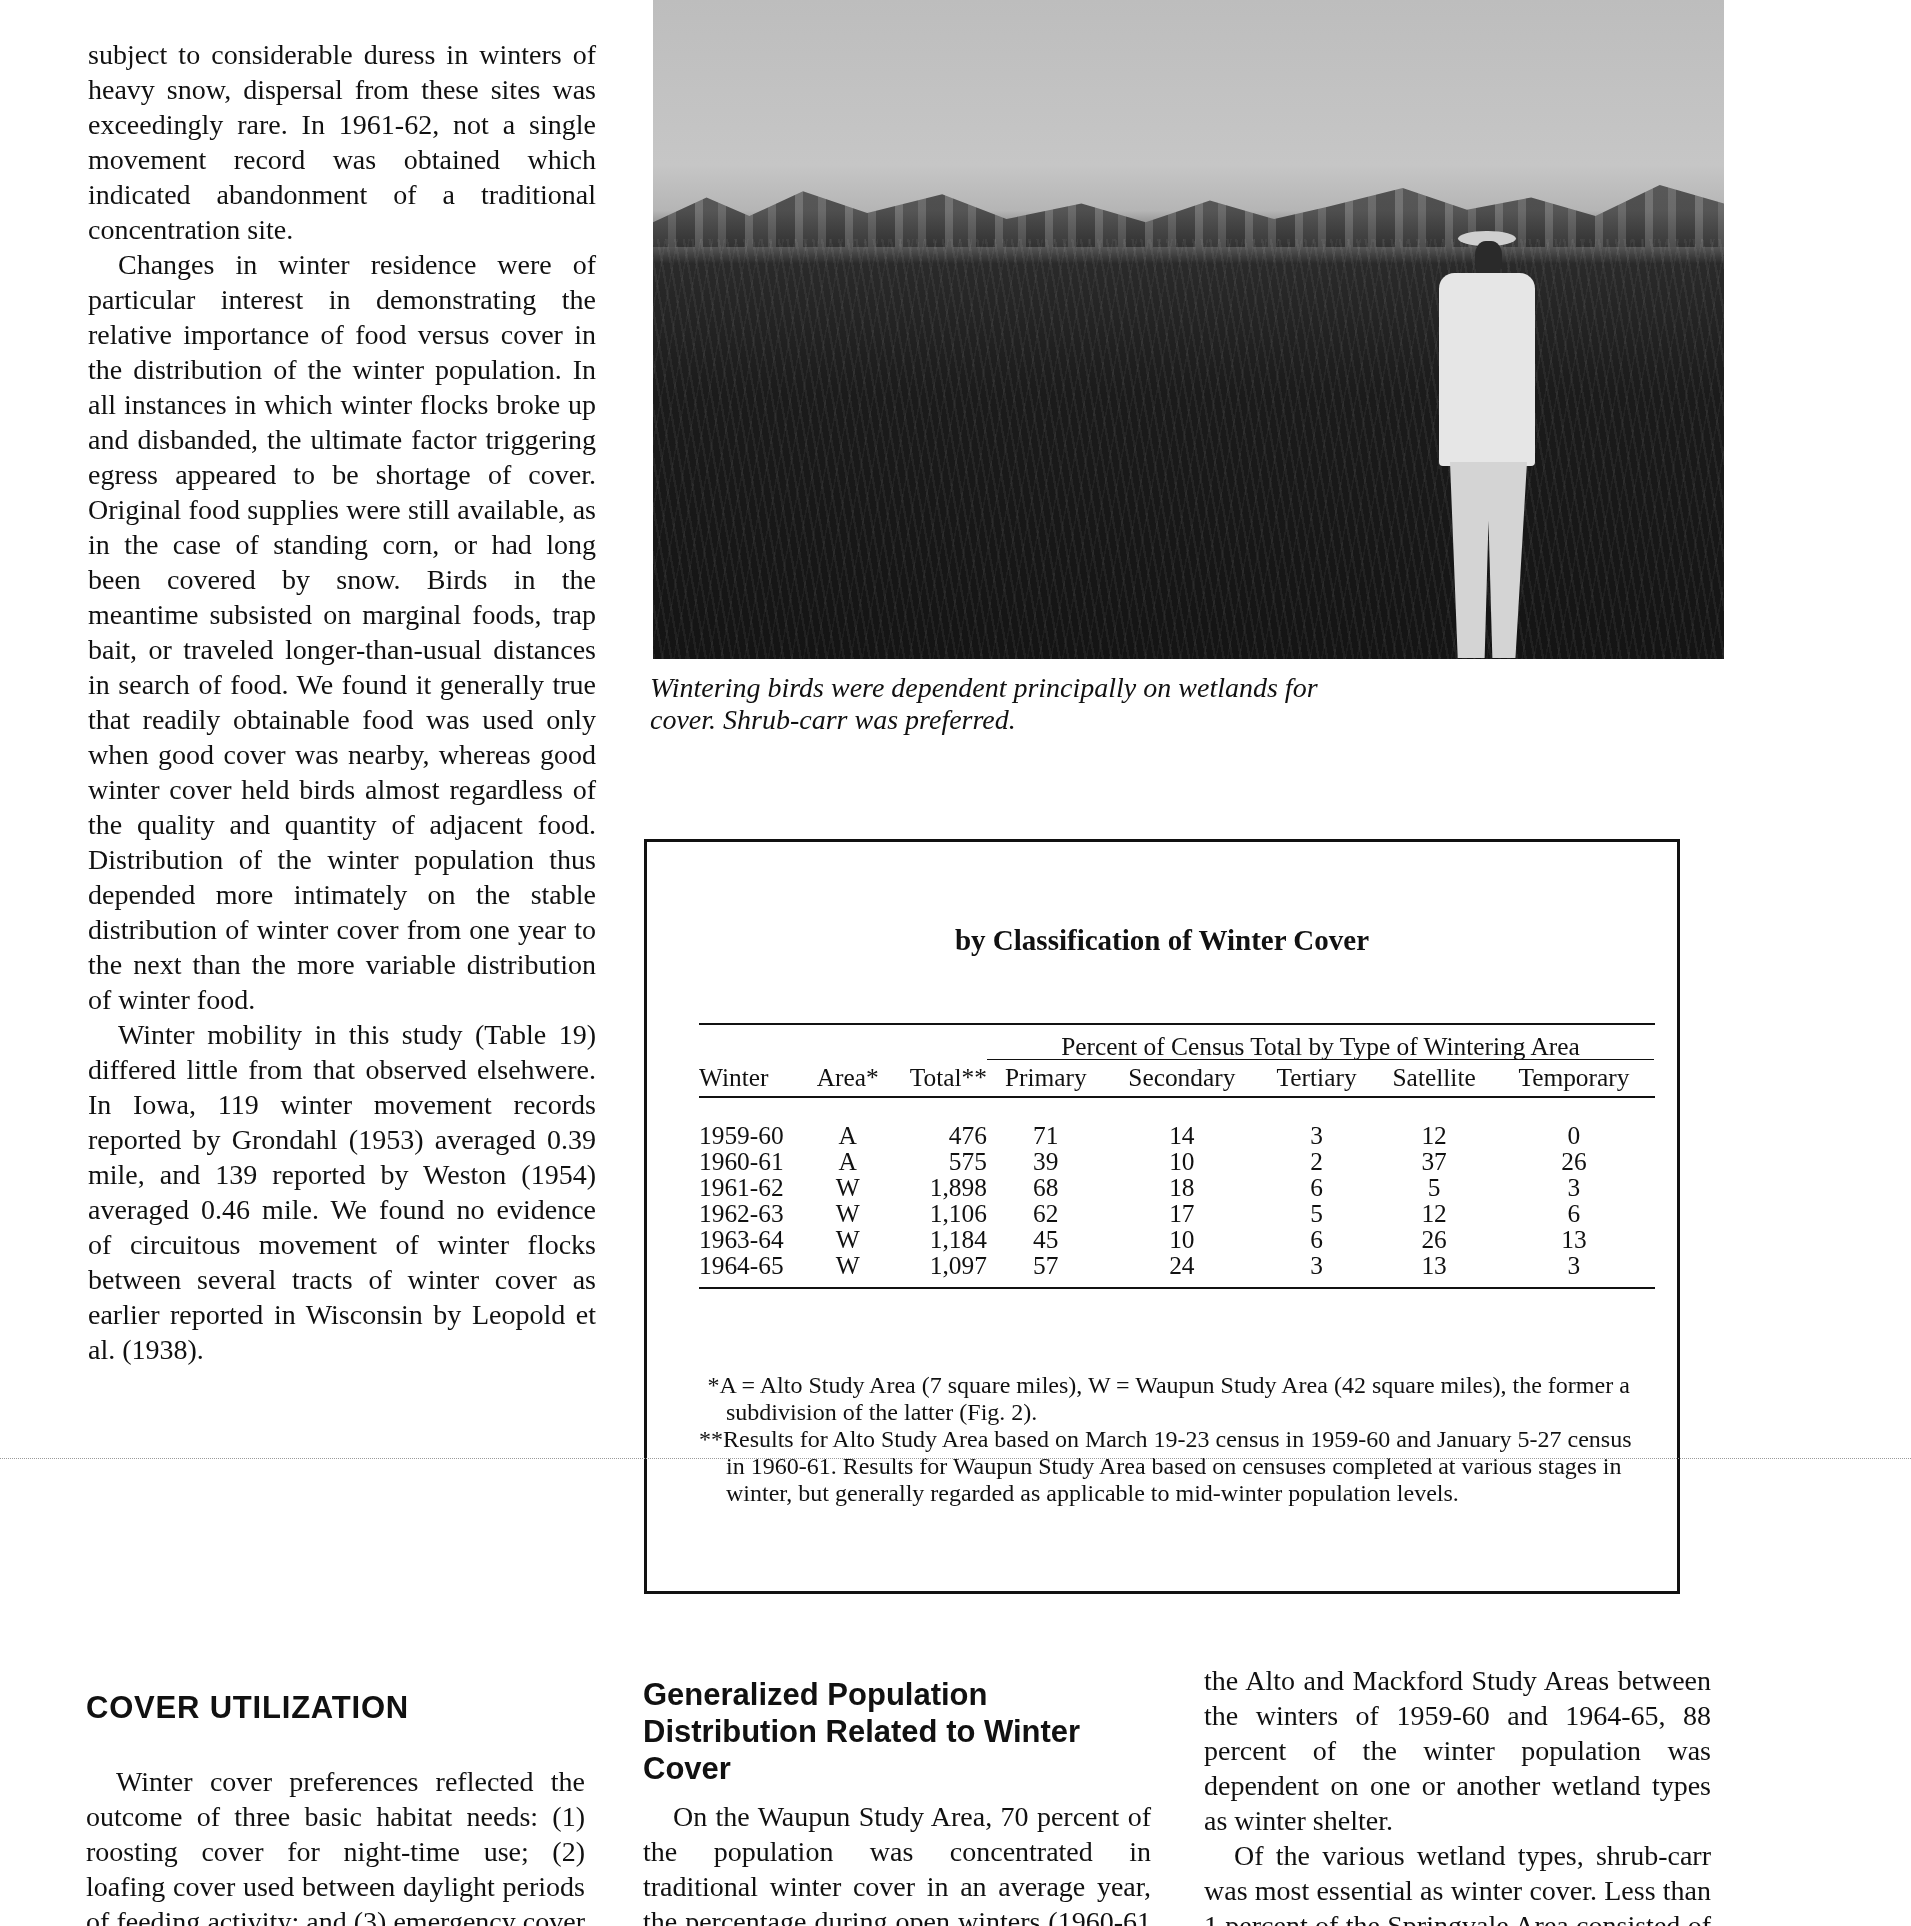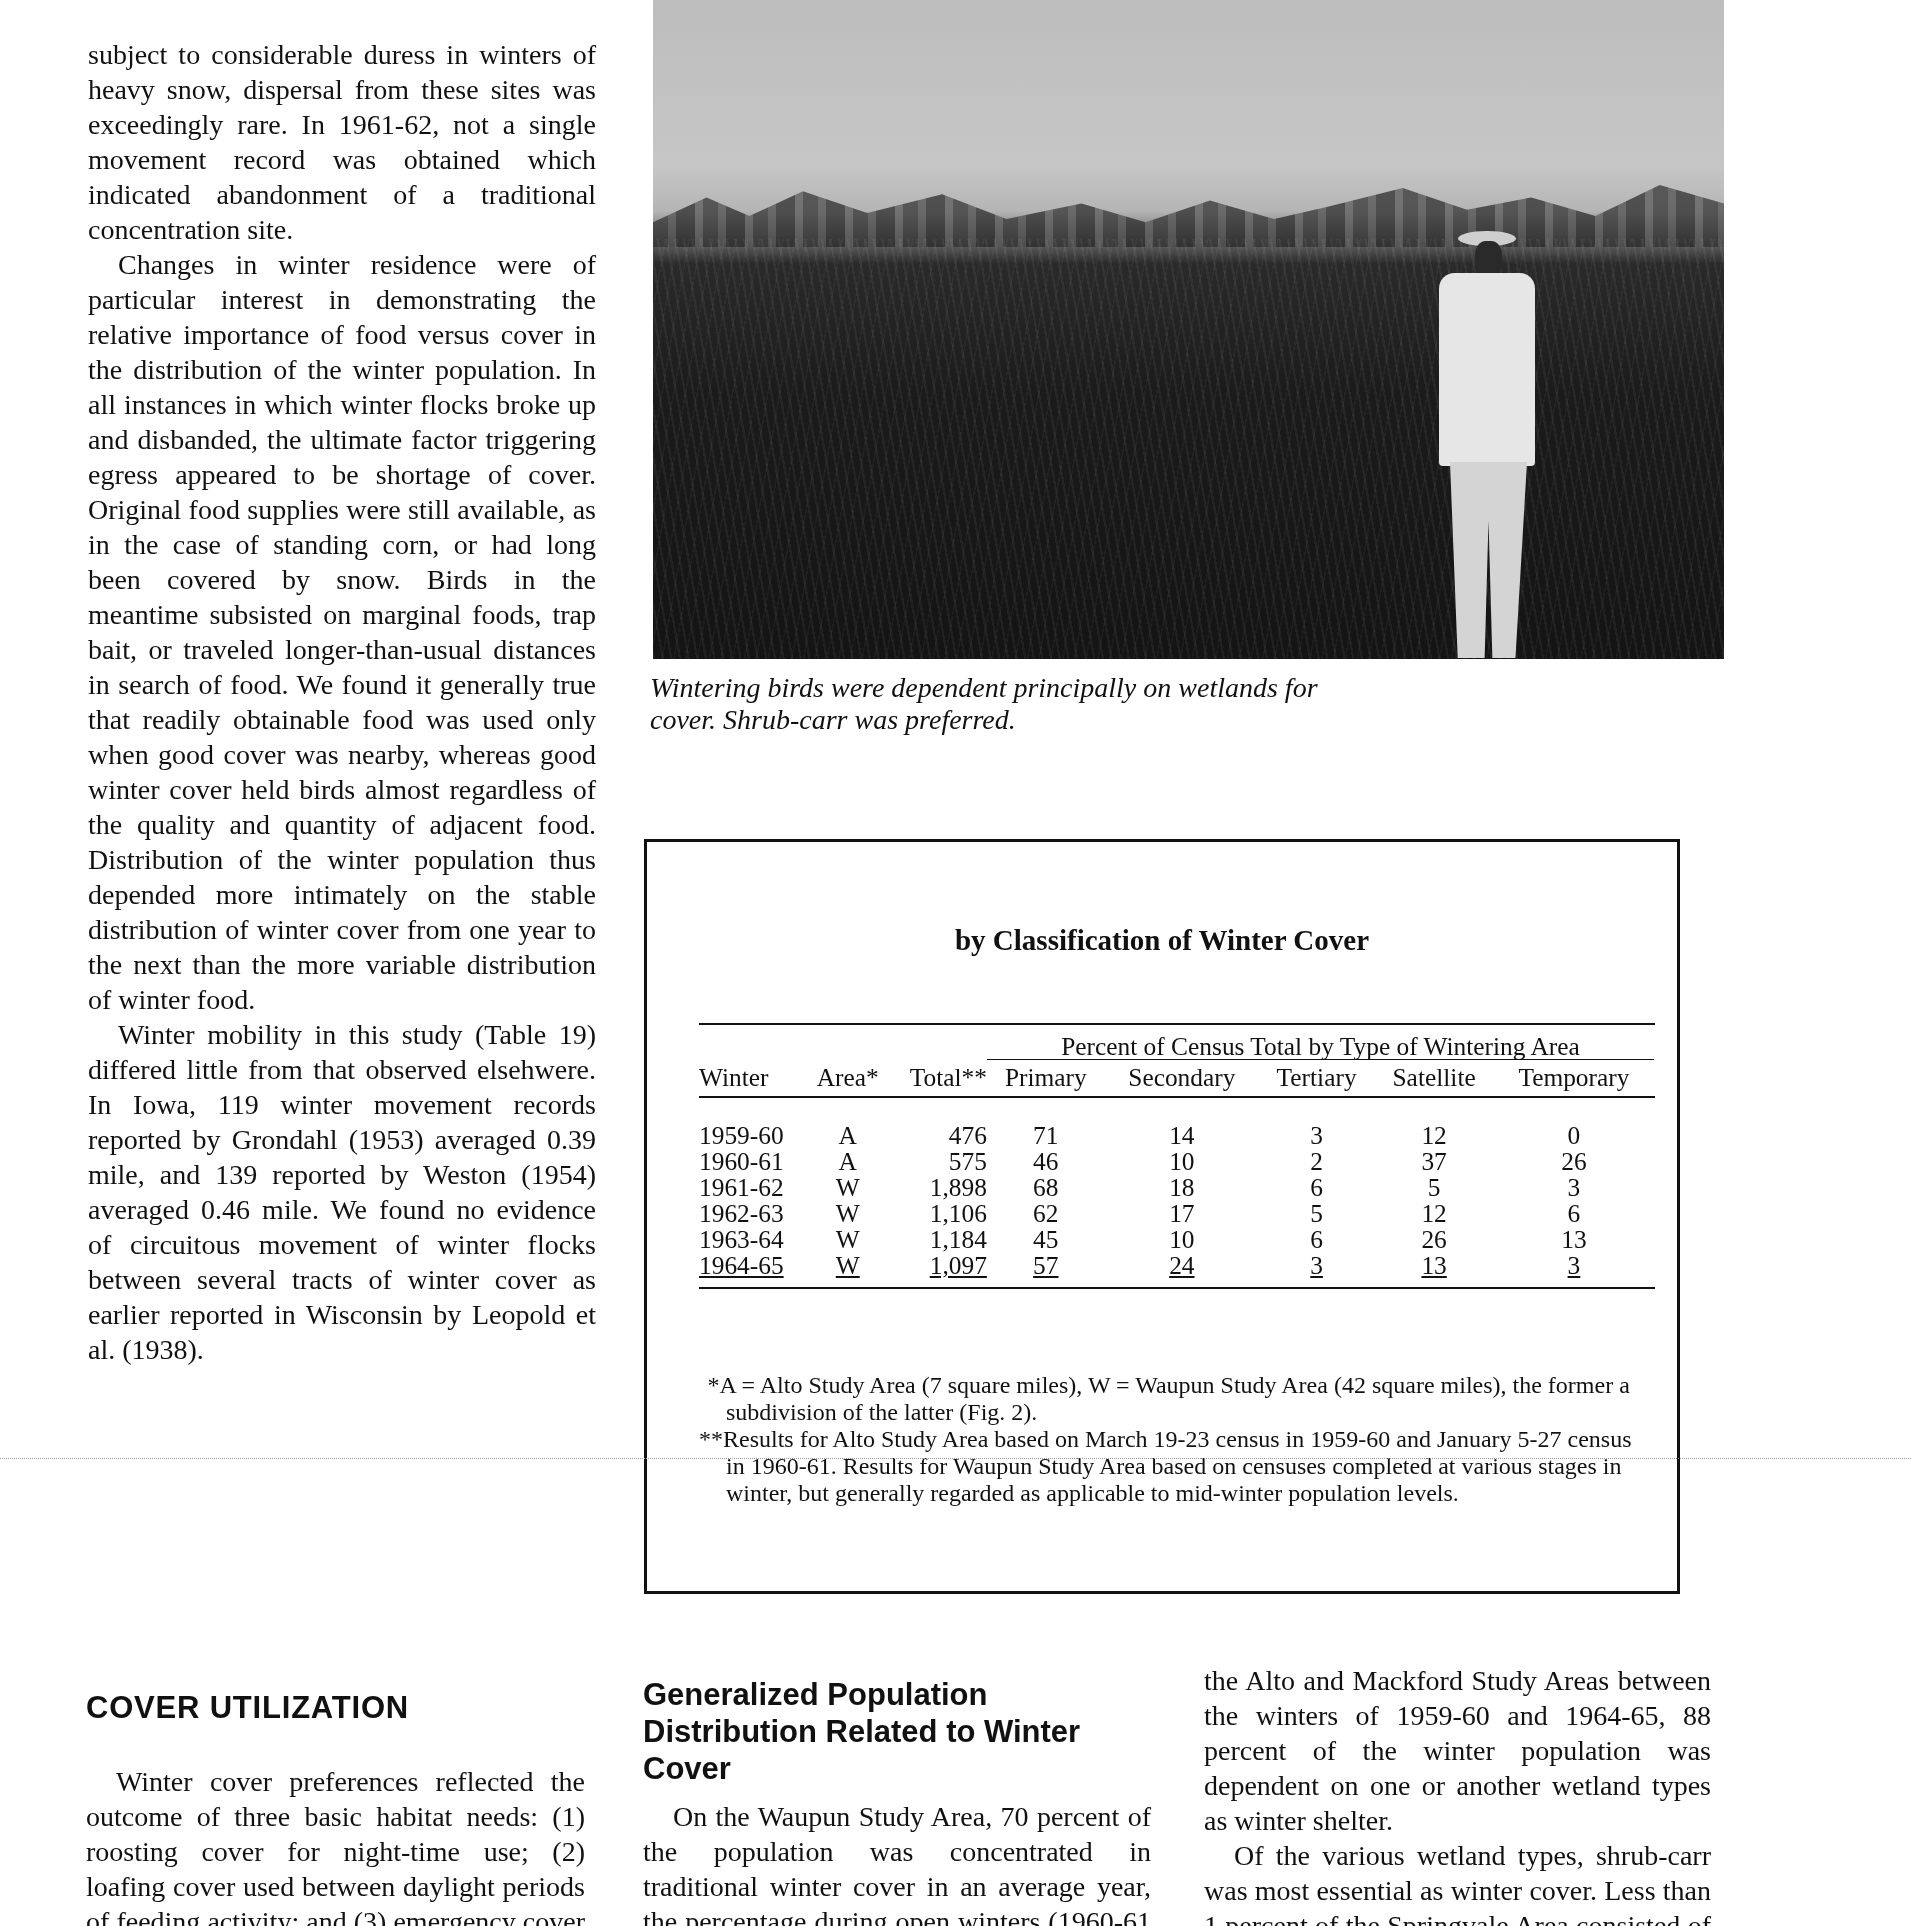--- a/index.html
+++ b/index.html
@@ -42,21 +42,21 @@
   table.data { border-collapse: collapse; width: 100%; font-family: "Liberation Serif", serif; font-size: 25.4px; line-height: 26px; }
   table.data th { font-weight: normal; padding: 0; vertical-align: bottom; }
   table.data td { padding: 0; }
   .rule-top { border-top: 2.3px solid #111; }
   .rule-bot { border-bottom: 2.3px solid #111; }
   .ul { border-bottom: 1.9px solid #111; }
   table.data tr.hdr1 th { padding-top: 7.7px; padding-bottom: 2.3px; }
   table.data tr.hdr2 th { padding-top: 4.6px; padding-bottom: 1.5px; }
   table.data tr.hdr3 th { padding-top: 2.3px; padding-bottom: 6.2px; }
   table.data tr.first td { padding-top: 24px; }
-  table.data tr.last td { padding-bottom: 8.5px; text-decoration: underline; }
+  table.data tr.last td { padding-bottom: 8.5px; }
   .c { text-align: center; }
   .r { text-align: right; }
   .l { text-align: left; }
   #footnotes { position: absolute; left: 52px; top: 530px; width: 944px; font-family: "Liberation Serif", serif; font-size: 24px; line-height: 27px; }
   #footnotes p { margin: 0; padding-left: 27px; text-indent: -27px; }
   #footnotes p.fn1 { padding-left: 27px; text-indent: -18.5px; }
 
   .scan-line { position: absolute; left: 0; width: 1911px; height: 0; border-top: 1.2px dotted #9a9a9a; }
 </style>
 </head>
@@ -112,21 +112,21 @@
           <td class="c">14</td>
           <td class="c">3</td>
           <td class="c">12</td>
           <td class="c">0</td>
           <td></td>
         </tr>
         <tr>
           <td class="l">1960-61</td>
           <td class="c">A</td>
           <td class="r">575</td>
-          <td class="c">46</td>
+          <td class="c">39</td>
           <td class="c">10</td>
           <td class="c">2</td>
           <td class="c">37</td>
           <td class="c">26</td>
           <td></td>
         </tr>
         <tr>
           <td class="l">1961-62</td>
           <td class="c">W</td>
           <td class="r">1,898</td>

